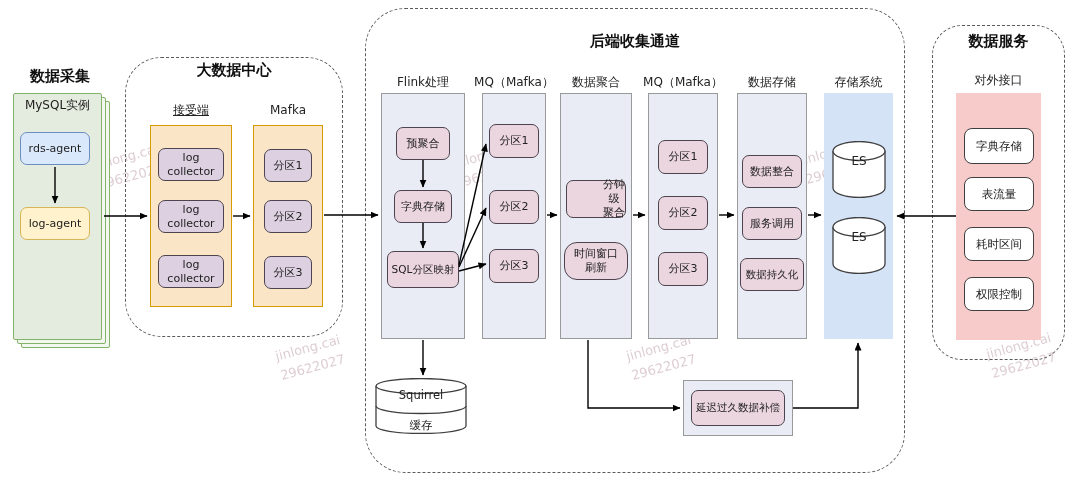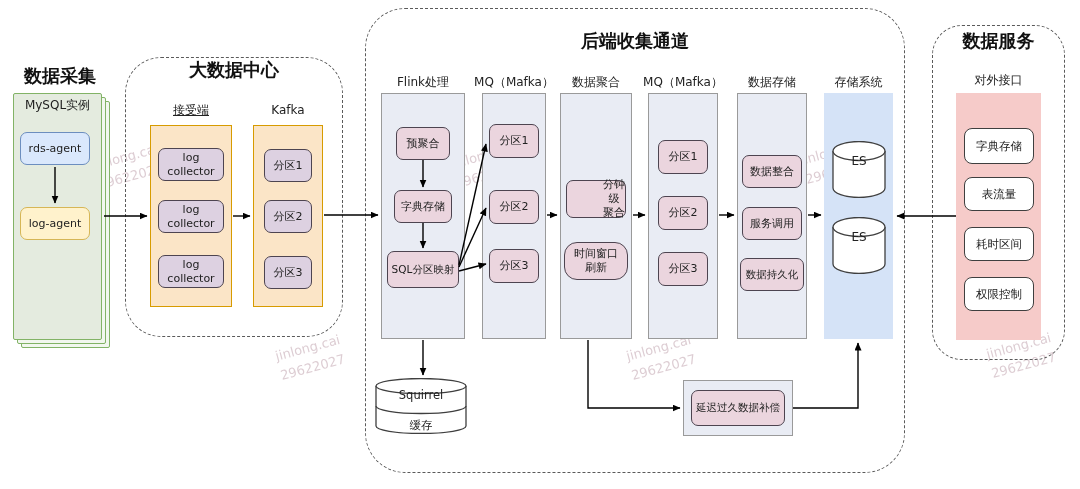--- a/index.html
+++ b/index.html
@@ -1,20 +1,20 @@
 <!DOCTYPE html>
 <html><head>
 <meta charset="utf-8">
 <style>
   html,body{margin:0;padding:0;background:#fff;}
   .stage{position:relative;width:1080px;height:489px;background:#fff;overflow:hidden;
          font-family:"DejaVu Sans","Liberation Sans",sans-serif;color:#1d1d1d;}
   .abs{position:absolute;box-sizing:border-box;}
   .lbl{display:flex;align-items:center;justify-content:center;text-align:center;}
-  .sec-title{font-weight:700;font-size:18px;color:#111;}
+  .sec-title{font-weight:700;font-size:15px;color:#111;}
   .col-label{font-size:12px;color:#222;}
   .dashedbox{border:1.5px dashed #5a5a5a;background:transparent;}
   .column{background:#e9ecf4;border:1px solid #9a9a9a;}
   .node{border:1.2px solid #4d4450;border-radius:7px;background:#ebd5de;
         font-size:11px;color:#222;line-height:1.25;display:flex;align-items:center;
         justify-content:center;text-align:center;box-sizing:border-box;}
   .node.purple{background:#ddd1e1;}
   .node.sm{font-size:10.5px;}
   .white-node{background:#fff;border:1.3px solid #3f3f3f;border-radius:8px;font-size:11.5px;}
   .prewrap{white-space:pre-line;}
@@ -53,21 +53,21 @@
 
   <div class="abs dashedbox" style="left:125px;top:57px;width:218px;height:280px;border-radius:36px;"></div>
   <div class="abs lbl sec-title" style="left:125px;top:62px;width:218px;height:16px;">大数据中心</div>
 
   <div class="abs lbl col-label" style="left:150px;top:102px;width:82px;height:16px;text-decoration:underline;">接受端</div>
   <div class="abs" style="left:150px;top:125px;width:82px;height:182px;background:#fbe5c7;border:1px solid #d79b00;"></div>
   <div class="abs node purple" style="left:158px;top:148px;width:66px;height:33px;">log collector</div>
   <div class="abs node purple" style="left:158px;top:200px;width:66px;height:33px;">log collector</div>
   <div class="abs node purple" style="left:158px;top:255px;width:66px;height:33px;">log collector</div>
 
-  <div class="abs lbl col-label" style="left:253px;top:102px;width:70px;height:16px;">Kafka</div>
+  <div class="abs lbl col-label" style="left:253px;top:102px;width:70px;height:16px;">Mafka</div>
   <div class="abs" style="left:253px;top:125px;width:70px;height:182px;background:#fbe5c7;border:1px solid #d79b00;"></div>
   <div class="abs node purple" style="left:264px;top:149px;width:48px;height:33px;">分区1</div>
   <div class="abs node purple" style="left:264px;top:200px;width:48px;height:33px;">分区2</div>
   <div class="abs node purple" style="left:264px;top:256px;width:48px;height:33px;">分区3</div>
 
   <div class="abs dashedbox" style="left:365px;top:8px;width:540px;height:465px;border-radius:40px;"></div>
   <div class="abs lbl sec-title" style="left:365px;top:33px;width:540px;height:16px;">后端收集通道</div>
 
   <div class="abs lbl col-label" style="left:381px;top:74px;width:84px;height:16px;">Flink处理</div>
   <div class="abs column" style="left:381px;top:93px;width:84px;height:246px;"></div>

